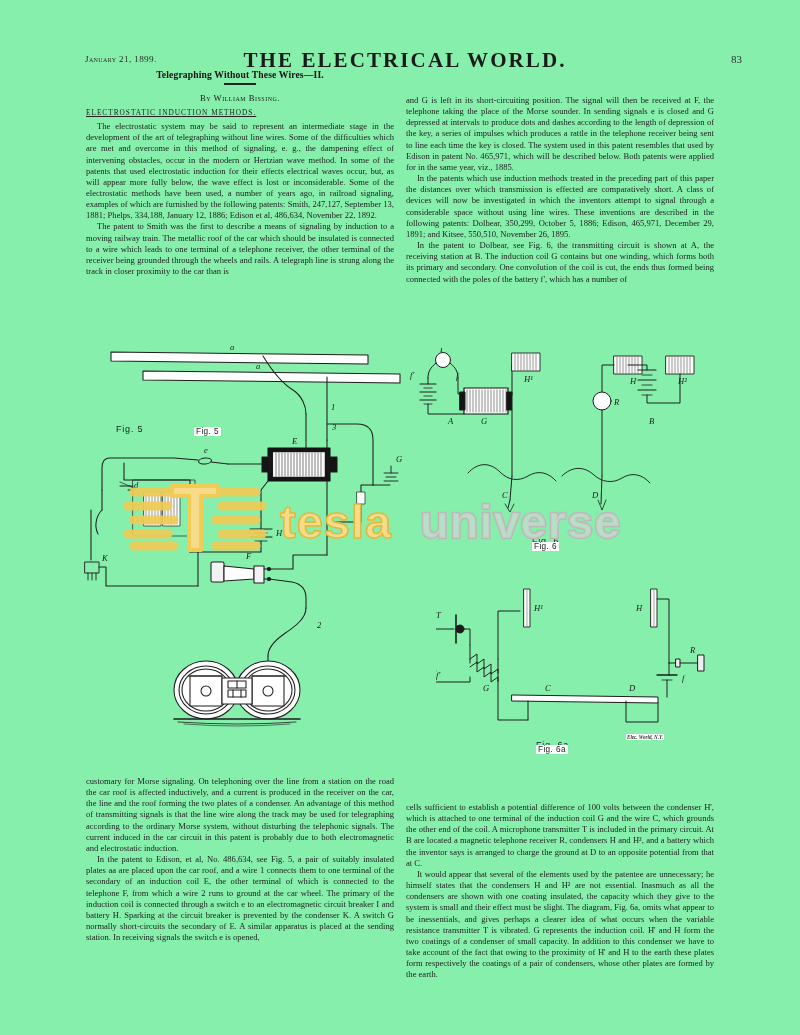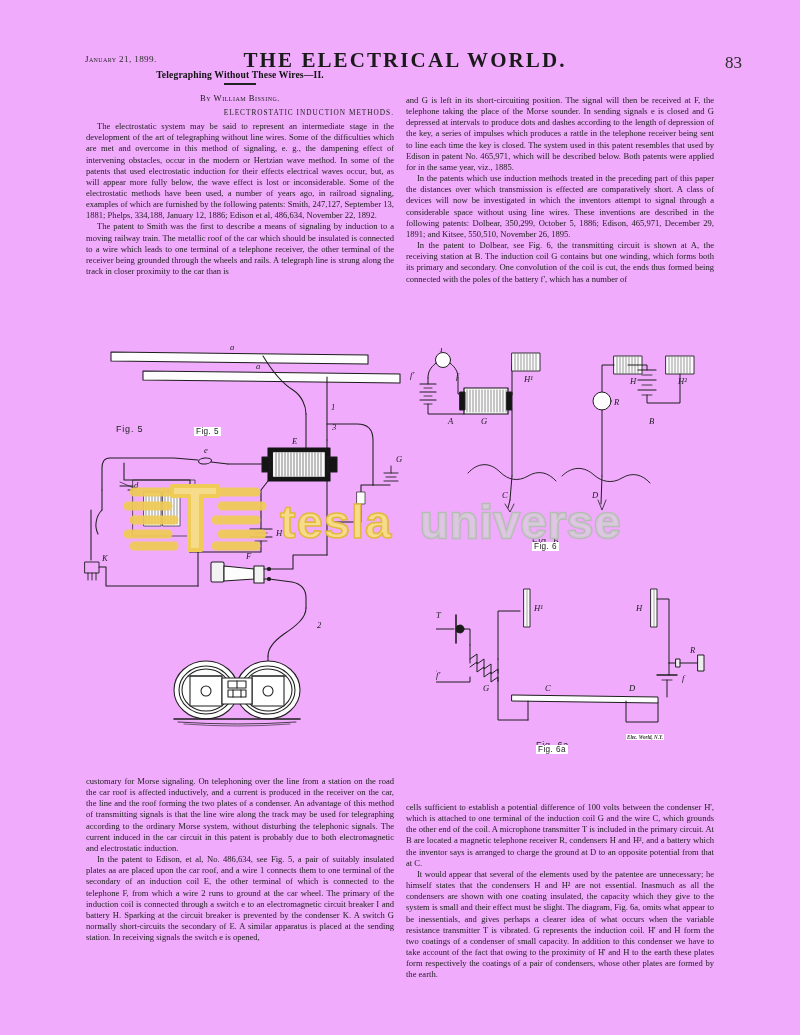--- a/index.html
+++ b/index.html
@@ -5,21 +5,21 @@
 <style>
   html, body {
     margin: 0;
     padding: 0;
     background: #ffffff;
   }
   .page {
     position: relative;
     width: 800px;
     height: 1035px;
-    background: #f0abfc;
+    background: #86efac;
     overflow: hidden;
     font-family: "Liberation Serif", "DejaVu Serif", serif;
     color: #1b1b1b;
   }
 
   
   .masthead {
     position: absolute;
     left: 60px;
     top: 48px;
@@ -45,21 +45,21 @@
     font-size: 21px;
     font-weight: bold;
     letter-spacing: 2.1px;
     color: #1a1a1a;
     font-family: "Liberation Serif", "DejaVu Serif", serif;
   }
   .page-number {
     position: absolute;
     right: 8px;
     top: 5px;
-    font-size: 17px;
+    font-size: 11px;
     color: #2b2b2b;
   }
 
   
   .col {
     position: absolute;
     width: 308px;
     font-size: 8.55px;
     line-height: 11.15px;
     text-align: justify;
@@ -86,26 +86,27 @@
     margin: 3px auto 4px auto;
   }
   .byline {
     text-align: center;
     font-size: 8.6px;
     font-variant: small-caps;
     letter-spacing: 0.5px;
     margin: 8px 0 3px 0;
   }
   .subhead {
-    text-align: right;
+    text-align: left;
     font-size: 7.3px;
     font-variant: small-caps;
     letter-spacing: 1.0px;
     margin: 0 0 3px 0;
     color: #222;
+    text-decoration: underline;
   }
   p.para {
     margin: 0;
     text-indent: 11px;
     text-align: justify;
     -webkit-hyphens: none;
     hyphens: none;
   }
   p.para.noindent { text-indent: 0; }
 

